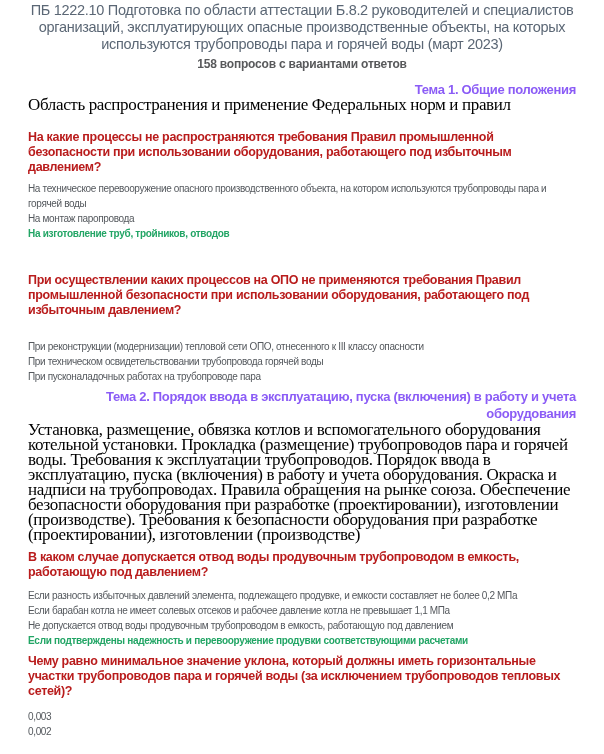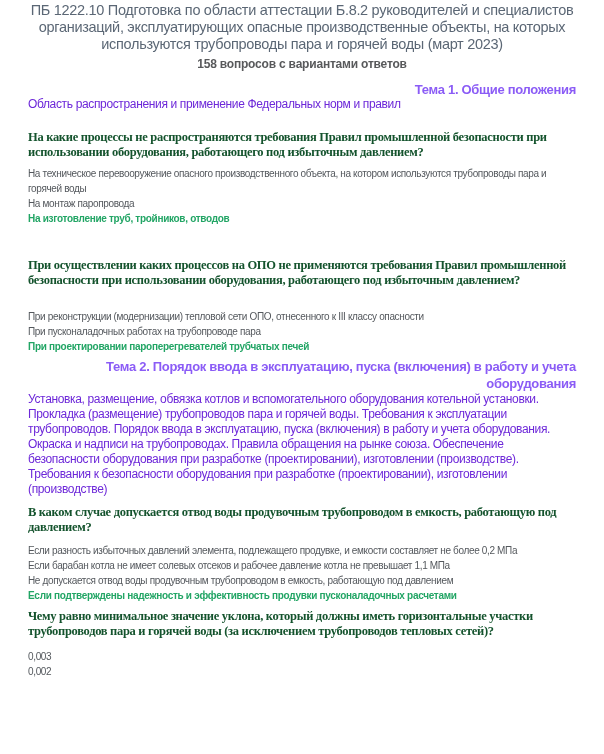--- a/index.html
+++ b/index.html
@@ -18,25 +18,25 @@
   .subtitle {
     margin-top: 4px; color: #58595b; font-weight: bold; font-size: 12px;
     line-height: 15px; text-align: center; letter-spacing: -0.2px;
   }
   .theme-heading {
     margin-top: 10px; color: #8b5cf6; font-weight: bold; font-size: 13px;
     line-height: 15px; text-align: right; letter-spacing: -0.3px;
   }
   .theme-heading.h2 { margin-top: 4px; line-height: 17px; }
   .theme-description {
-    color: #6d28d9; font-size: 12px; line-height: 15px; letter-spacing: -0.35px;
+    color: #000000; font-size: 17px; line-height: 15px; letter-spacing: -0.35px; font-family: Liberation Serif, serif;
   }
   .question {
-    margin-top: 18px; color: #14532d; font-weight: bold; font-size: 12.5px;
-    line-height: 15px; letter-spacing: -0.3px; font-family: Liberation Serif, serif;
+    margin-top: 18px; color: #b91c1c; font-weight: bold; font-size: 12.5px;
+    line-height: 15px; letter-spacing: -0.3px;
   }
   .answers { margin-top: 6px; }
   .answer {
     color: #54585d; font-size: 10px; line-height: 15px; letter-spacing: -0.35px;
   }
   .answer.correct { color: #22a565; font-weight: bold; letter-spacing: -0.3px; }
   .answer.correct.justify { text-align: justify; }
 
   .mt14 { margin-top: 32px; }
   .mt13 { margin-top: 21px; }
@@ -58,33 +58,33 @@
   <div class="question">На какие процессы не распространяются требования Правил промышленной безопасности при использовании оборудования, работающего под избыточным давлением?</div>
   <div class="answers">
     <div class="answer">На техническое перевооружение опасного производственного объекта, на котором используются трубопроводы пара и горячей воды</div>
     <div class="answer">На монтаж паропровода</div>
     <div class="answer correct">На изготовление труб, тройников, отводов</div>
   </div>
 
   <div class="question mt14">При осуществлении каких процессов на ОПО не применяются требования Правил промышленной безопасности при использовании оборудования, работающего под избыточным давлением?</div>
   <div class="answers mt13">
     <div class="answer">При реконструкции (модернизации) тепловой сети ОПО, отнесенного к III классу опасности</div>
+    <div class="answer">При техническом освидетельствовании трубопровода горячей воды</div>
     <div class="answer">При пусконаладочных работах на трубопроводе пара</div>
-    <div class="answer correct">При проектировании пароперегревателей трубчатых печей</div>
   </div>
 
   <div class="theme-heading h2">Тема 2. Порядок ввода в эксплуатацию, пуска (включения) в работу и учета оборудования</div>
   <div class="theme-description">Установка, размещение, обвязка котлов и вспомогательного оборудования котельной установки. Прокладка (размещение) трубопроводов пара и горячей воды. Требования к эксплуатации трубопроводов. Порядок ввода в эксплуатацию, пуска (включения) в работу и учета оборудования. Окраска и надписи на трубопроводах. Правила обращения на рынке союза. Обеспечение безопасности оборудования при разработке (проектировании), изготовлении (производстве). Требования к безопасности оборудования при разработке (проектировании), изготовлении (производстве)</div>
 
   <div class="question mt8">В каком случае допускается отвод воды продувочным трубопроводом в емкость, работающую под давлением?</div>
   <div class="answers mt8">
     <div class="answer">Если разность избыточных давлений элемента, подлежащего продувке, и емкости составляет не более 0,2 МПа</div>
     <div class="answer">Если барабан котла не имеет солевых отсеков и рабочее давление котла не превышает 1,1 МПа</div>
     <div class="answer">Не допускается отвод воды продувочным трубопроводом в емкость, работающую под давлением</div>
-    <div class="answer correct justify">Если подтверждены надежность и эффективность продувки пусконаладочных расчетами</div>
+    <div class="answer correct justify">Если подтверждены надежность и перевооружение продувки соответствующими расчетами</div>
   </div>
 
   <div class="question mt6">Чему равно минимальное значение уклона, который должны иметь горизонтальные участки трубопроводов пара и горячей воды (за исключением трубопроводов тепловых сетей)?</div>
   <div class="answers mt10">
     <div class="answer">0,003</div>
     <div class="answer">0,002</div>
   </div>
 
 </div>
 

